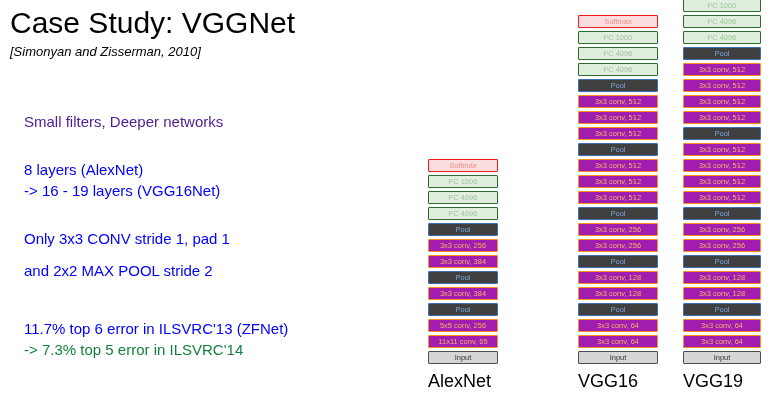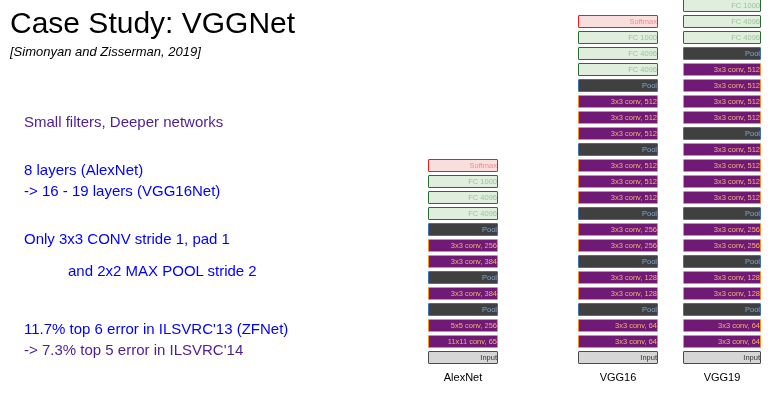--- a/index.html
+++ b/index.html
@@ -52,31 +52,31 @@
   #col-alexnet { left: 428px; bottom: 48px; width: 70px; }
   #col-vgg16   { left: 578px; bottom: 48px; width: 80px; }
   #col-vgg19   { left: 683px; bottom: 48px; width: 78px; }
 
   .layer-block {
     height: 11px;
     line-height: 11px;
     margin-top: 3px;
     border-style: solid;
     border-width: 1.6px;
-    text-align: right;
+    text-align: center;
     font-size: 7.5px;
     white-space: nowrap;
     overflow: hidden;
     box-sizing: content-box;
     border-radius: 1px;
   }
 
   .layer-conv {
     border-color: #f6921e;
-    background: #701a75;
+    background: #a21caf;
     color: #f6b26b;
   }
   .layer-pool {
     border-color: #3d6fb5;
     background: #404040;
     color: #7ba3da;
   }
   .layer-fc {
     border-color: #2c6b2f;
     background: #dfeedd;
@@ -89,44 +89,44 @@
   }
   .layer-input {
     border-color: #4d4d4d;
     background: #d6d6d6;
     color: #333333;
     border-width: 1.6px;
   }
 
   .col-label {
     position: absolute;
-    font-size: 11px;
+    font-size: 18px;
     color: #000000;
-    text-align: center;
+    text-align: left;
     white-space: nowrap;
   }
   #label-alexnet { left: 428px; width: 70px; top: 371px; }
   #label-vgg16   { left: 578px; width: 80px; top: 371px; }
   #label-vgg19   { left: 683px; width: 78px; top: 371px; }
 </style>
 </head>
 <body>
 
 <div id="slide-title">Case Study: VGGNet</div>
 
-<div id="slide-citation">[Simonyan and Zisserman, 2019]</div>
+<div id="slide-citation">[Simonyan and Zisserman, 2010]</div>
 
 <div id="body-text-container">
     <div class="body-line" style="top: 113px; color: #4c1d95;">Small filters, Deeper networks</div>
     <div class="body-line" style="top: 161px; color: rgb(0, 0, 255);">8 layers (AlexNet)</div>
     <div class="body-line" style="top: 182px; color: rgb(0, 0, 255);">-&gt; 16 - 19 layers (VGG16Net)</div>
     <div class="body-line" style="top: 230px; color: rgb(0, 0, 255);">Only 3x3 CONV stride 1, pad 1</div>
-    <div class="body-line" style="top: 262px; color: rgb(0, 0, 255); margin-left: 44px;">and  2x2 MAX POOL stride 2</div>
+    <div class="body-line" style="top: 262px; color: rgb(0, 0, 255);">and  2x2 MAX POOL stride 2</div>
     <div class="body-line" style="top: 320px; color: rgb(0, 0, 255);">11.7% top 6 error in ILSVRC'13 (ZFNet)</div>
-    <div class="body-line" style="top: 341px; color: #4c1d95;">-&gt; 7.3% top 5 error in ILSVRC'14</div>
+    <div class="body-line" style="top: 341px; color: #15803d;">-&gt; 7.3% top 5 error in ILSVRC'14</div>
   </div>
 
 <div class="arch-col" id="col-alexnet">
     <div class="layer-block layer-input">Input</div>
     <div class="layer-block layer-conv">11x11 conv, 65</div>
     <div class="layer-block layer-conv">5x5 conv, 256</div>
     <div class="layer-block layer-pool">Pool</div>
     <div class="layer-block layer-conv">3x3 conv, 384</div>
     <div class="layer-block layer-pool">Pool</div>
     <div class="layer-block layer-conv">3x3 conv, 384</div>

